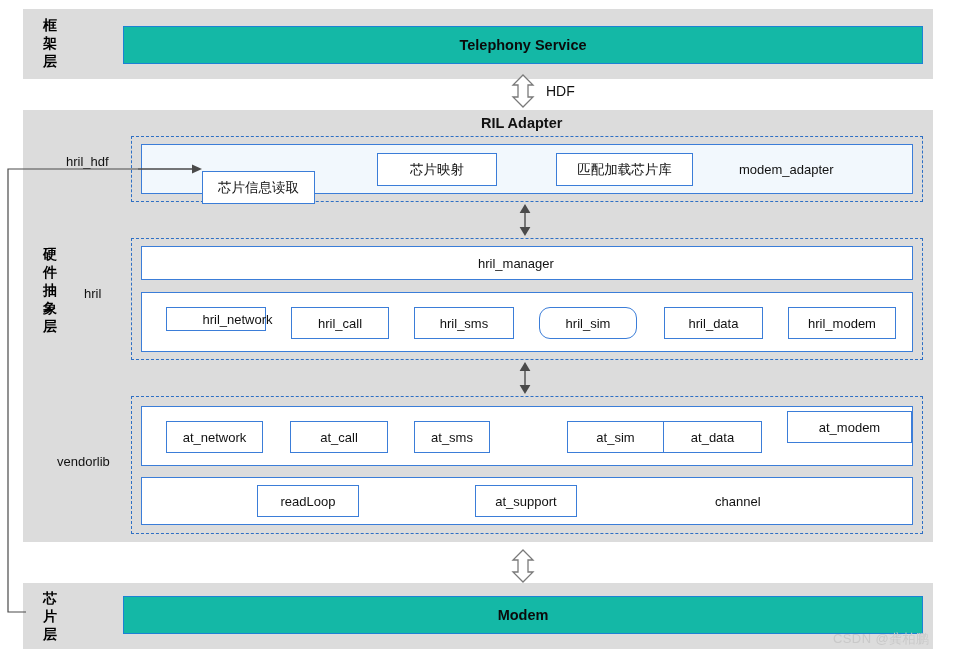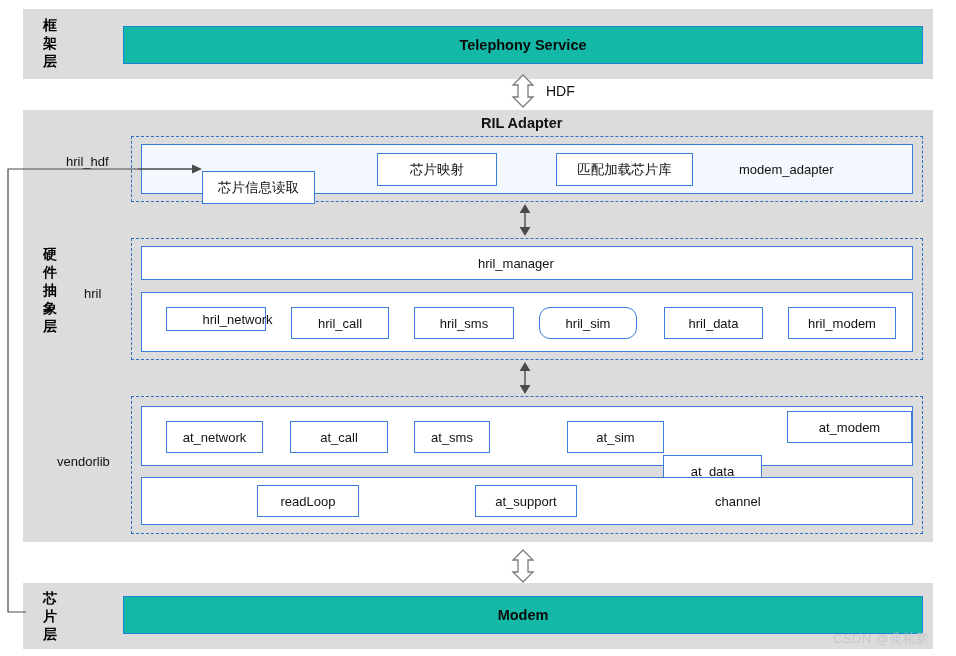--- a/index.html
+++ b/index.html
@@ -233,21 +233,21 @@
   </div>
   <div class="leaf" style="left:166px; top:421px; width:97px; height:32px;">
     <span>at_network</span>
   </div>
   <div class="leaf" style="left:414px; top:421px; width:76px; height:32px;">
     <span>at_sms</span>
   </div>
   <div class="leaf" style="left:567px; top:421px; width:97px; height:32px;">
     <span>at_sim</span>
   </div>
-  <div class="leaf" style="left:663px; top:421px; width:99px; height:32px;margin-top:34px;">
+  <div class="leaf" style="left:663px; top:421px; width:99px; height:32px;">
     <span>at_data</span>
   </div>
   <div class="leaf" style="left:787px; top:411px; width:125px; height:32px;">
     <span>at_modem</span>
   </div>
 
   <div class="panel white" style="left:141px; top:477px; width:772px; height:48px;"></div>
 
   <div class="leaf" style="left:257px; top:485px; width:102px; height:32px;">
     <span>readLoop</span>

